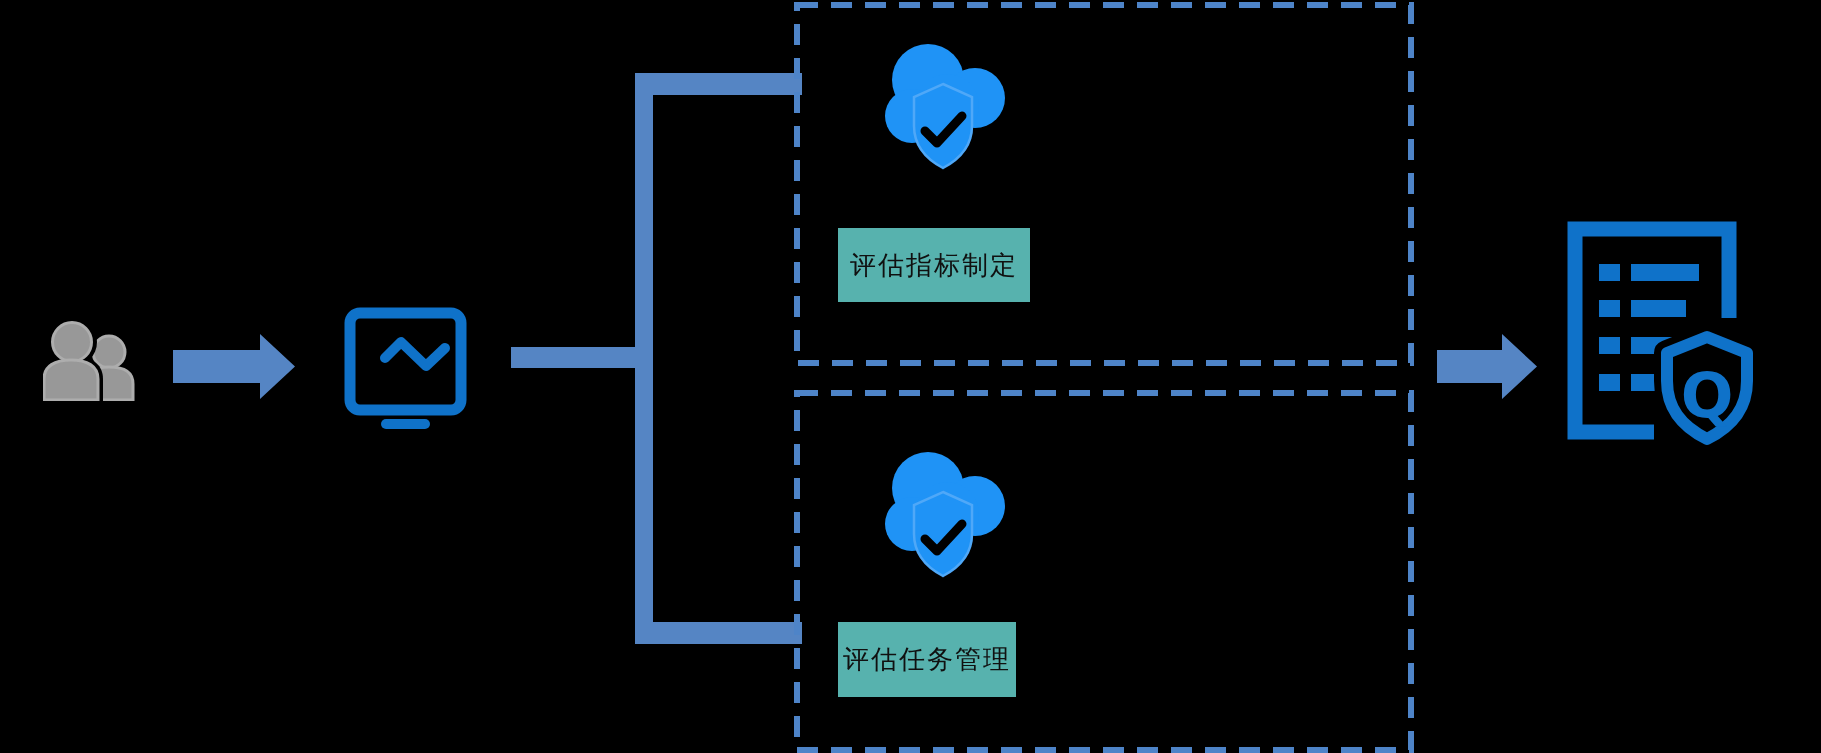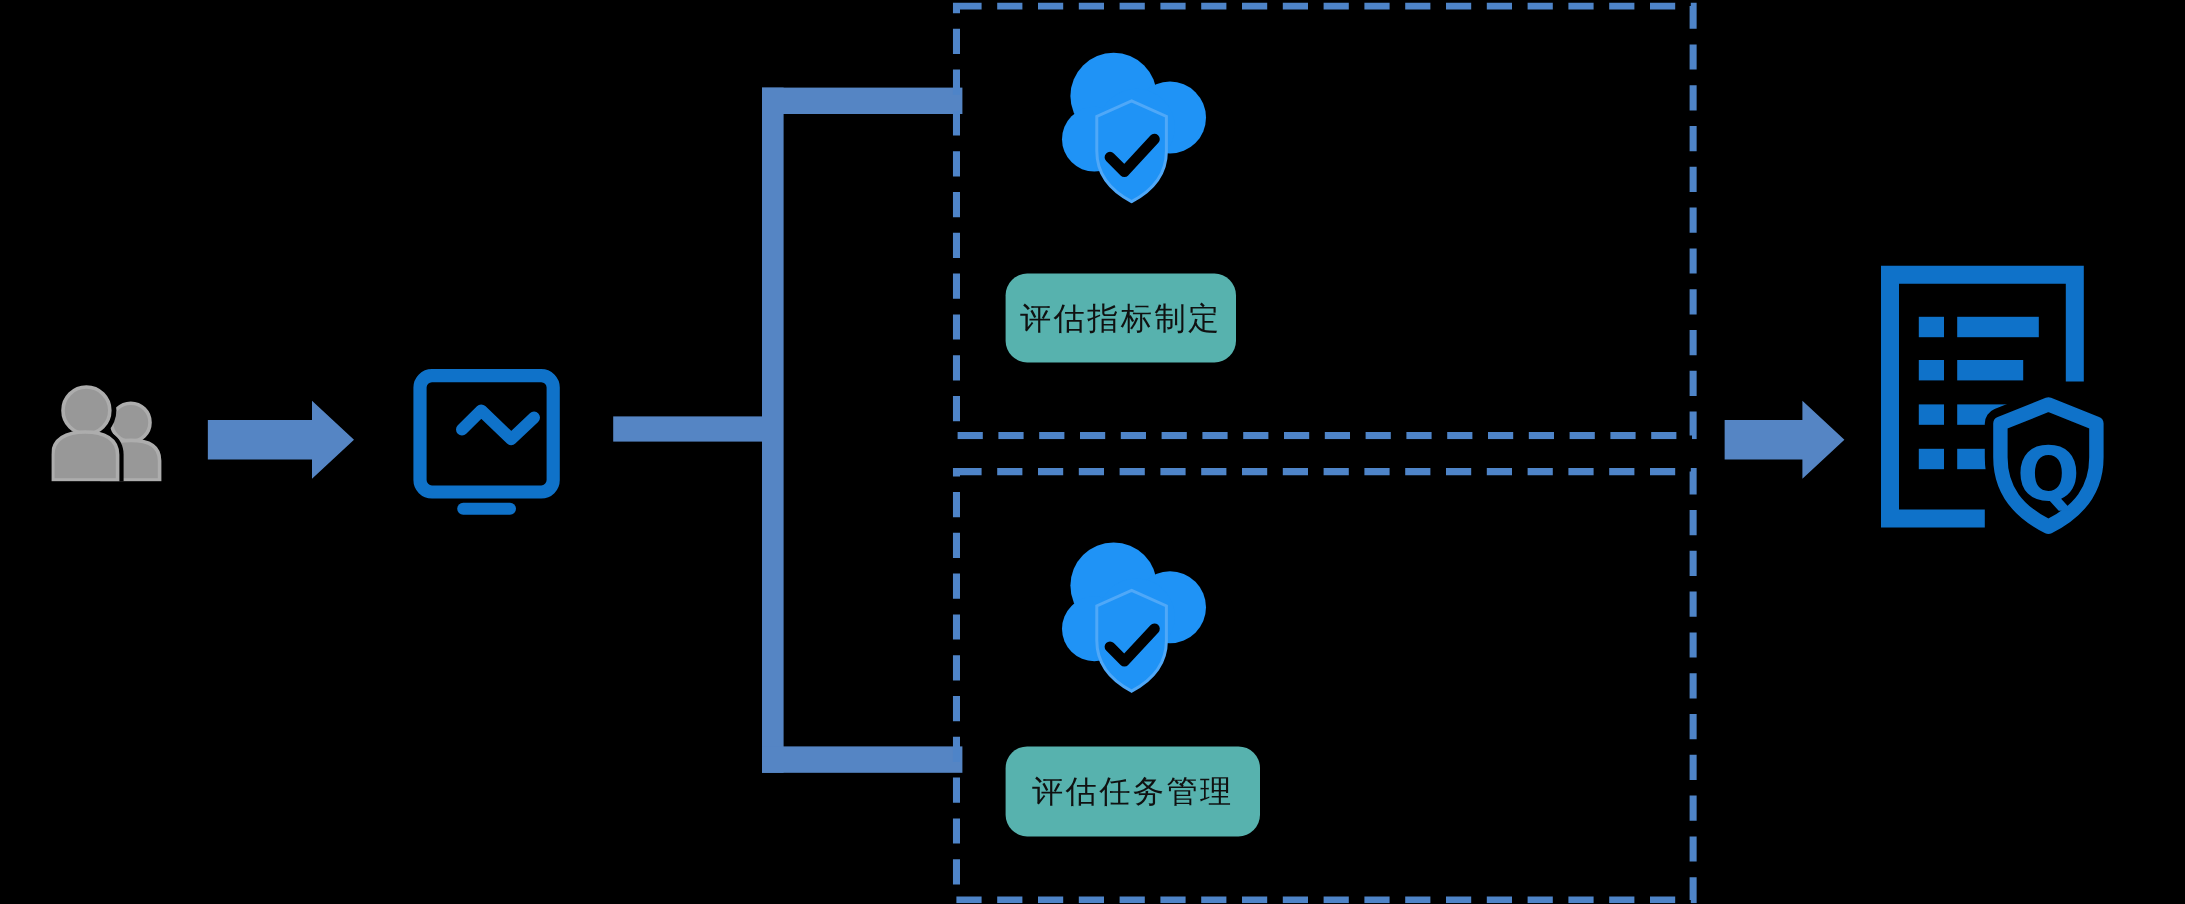--- a/index.html
+++ b/index.html
@@ -3,21 +3,21 @@
 <meta charset="utf-8">
 <style>
   html,body{margin:0;padding:0;background:#000;}
   #stage{
     position:relative;width:1821px;height:753px;background:#000;overflow:hidden;
     font-family:"Liberation Sans","DejaVu Sans",sans-serif;
   }
   .abs{position:absolute;}
   .connector{position:absolute;background:#5585C4;}
   .chip{
-    position:absolute;background:#57B2AE;border-radius:18px;
+    position:absolute;background:#57B2AE;border-radius:0;
     display:flex;align-items:center;justify-content:center;
     color:#101010;font-size:26px;letter-spacing:2px;font-weight:500;
   }
   svg{display:block;}
 </style>
 </head>
 <body>
 
 <div id="stage">
 
@@ -73,21 +73,21 @@
       <circle cx="40" cy="80" r="27"></circle>
       <circle cx="75" cy="70" r="32"></circle>
     </g>
     <path d="M71,48 L100,61 V90 C100,110 88,123 71,132 C54,123 42,110 42,90 V61 Z" fill="#1F93F6" stroke="#4FA8F8" stroke-width="2.5"></path>
     <polyline points="53,95 65,107 90,80" fill="none" stroke="#000" stroke-width="9" stroke-linecap="round" stroke-linejoin="round"></polyline>
   </svg>
 
   <div class="chip" style="left:838px;top:228px;width:192px;height:74px">
     <span>评估指标制定</span>
   </div>
-  <div class="chip" style="left:838px;top:622px;width:212px;height:75px">
+  <div class="chip" style="left:838px;top:622px;width:178px;height:75px">
     <span>评估任务管理</span>
   </div>
 
   <svg class="abs" style="left:1437px;top:333px" width="101" height="67" viewBox="0 0 101 67">
     <polygon points="0,17 65,17 65,1 100,33.5 65,66 65,50 0,50" fill="#5585C4"></polygon>
   </svg>
 
   <svg class="abs" style="left:1566px;top:220px" width="200" height="245" viewBox="0 0 200 245">
 
     <path d="M163,98 L163,9 L9,9 L9,212 L88,212" fill="none" stroke="#0F72C9" stroke-width="15"></path>

